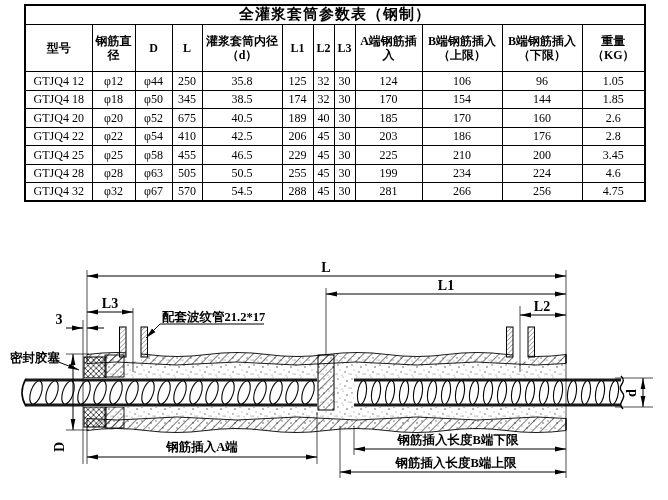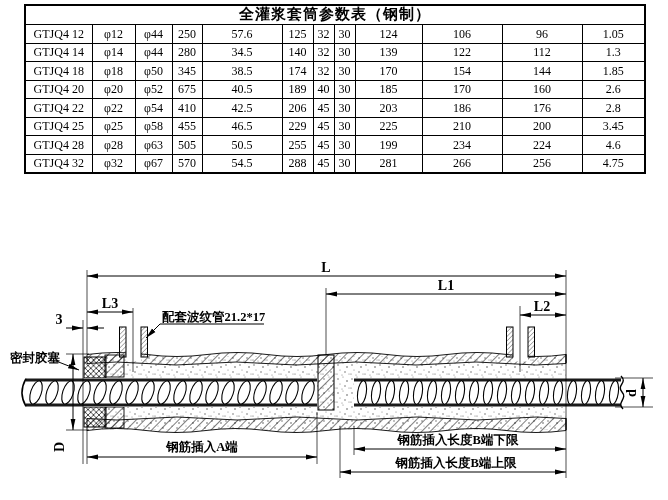--- a/index.html
+++ b/index.html
@@ -40,49 +40,49 @@
         <col style="width:21px">
       <col style="width:67px">
         <col style="width:80px">
         <col style="width:80px">
         <col style="width:63px">
     </colgroup>
     <thead>
       <tr class="title-row">
         <td colspan="12">全灌浆套筒参数表（钢制）</td>
       </tr>
+      <tr class="header-row">
+          <td>型号</td>
+          <td>钢筋直径</td>
+          <td>D</td>
+          <td>L</td>
+          <td>灌浆套筒内径（d）</td>
+          <td>L1</td>
+          <td>L2</td>
+          <td>L3</td>
+          <td>A端钢筋插入</td>
+          <td>B端钢筋插入（上限）</td>
+          <td>B端钢筋插入（下限）</td>
+          <td>重量（KG）</td>
+        </tr>
     </thead>
     <tbody class="rows">
         <tr>
           <td>GTJQ4 12</td>
           <td>φ12</td>
           <td>φ44</td>
           <td>250</td>
-          <td>57.6</td>
+          <td>35.8</td>
           <td>125</td>
           <td>32</td>
           <td>30</td>
           <td>124</td>
           <td>106</td>
           <td>96</td>
           <td>1.05</td>
-        </tr>
-        <tr>
-          <td>GTJQ4 14</td>
-          <td>φ14</td>
-          <td>φ44</td>
-          <td>280</td>
-          <td>34.5</td>
-          <td>140</td>
-          <td>32</td>
-          <td>30</td>
-          <td>139</td>
-          <td>122</td>
-          <td>112</td>
-          <td>1.3</td>
         </tr>
         <tr>
           <td>GTJQ4 18</td>
           <td>φ18</td>
           <td>φ50</td>
           <td>345</td>
           <td>38.5</td>
           <td>174</td>
           <td>32</td>
           <td>30</td>

